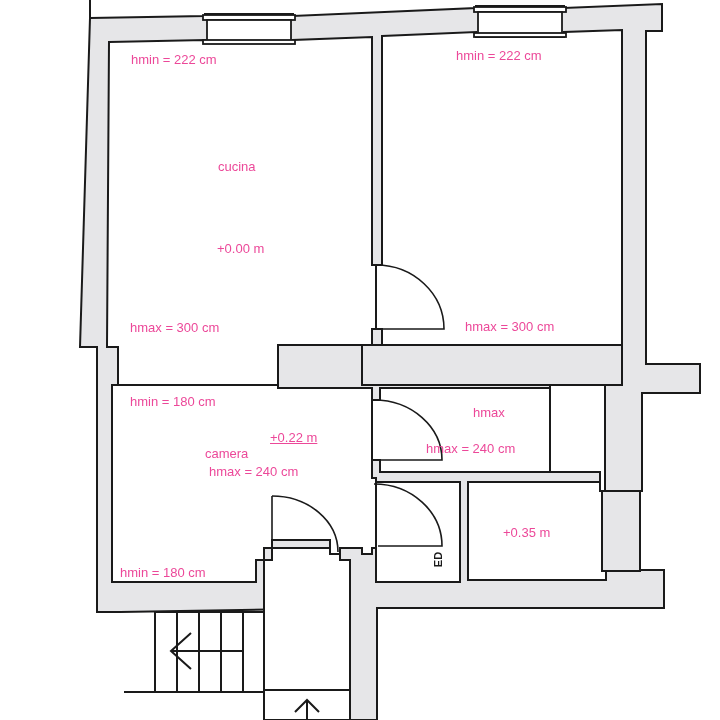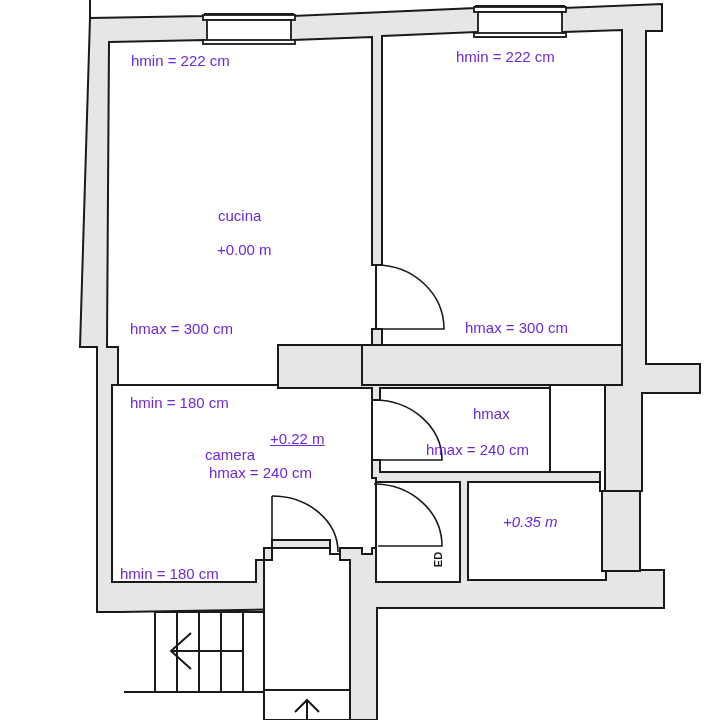--- a/index.html
+++ b/index.html
@@ -3,21 +3,21 @@
   <meta charset="utf-8">
   <style>
     html, body { margin: 0; padding: 0; background: #ffffff; }
     body { width: 720px; height: 720px; overflow: hidden; position: relative; }
     #plan { position: absolute; left: 0; top: 0; width: 720px; height: 720px; }
     .wall { fill: #e6e6e8; stroke: #1a1a1a; stroke-width: 2; stroke-linejoin: miter; }
     .room { fill: #ffffff; stroke: #1a1a1a; stroke-width: 2; }
     .line { fill: none; stroke: #1a1a1a; stroke-width: 2; }
     .thin { fill: none; stroke: #1a1a1a; stroke-width: 1.6; }
     .win { fill: #ffffff; stroke: #1a1a1a; stroke-width: 1.8; }
-    .lbl { position: absolute; font-family: "Liberation Sans", sans-serif; font-size: 15px; color: #6d28d9; white-space: nowrap; line-height: 1; }
+    .lbl { position: absolute; font-family: "Liberation Sans", sans-serif; font-size: 13px; color: #ec4899; white-space: nowrap; line-height: 1; }
     .lbl-small { position: absolute; font-family: "Liberation Sans", sans-serif; font-size: 11px; font-weight: bold; color: #1a1a1a; white-space: nowrap; line-height: 1; transform: rotate(-90deg); transform-origin: center; }
   </style>
 </head>
 <body>
 
 <svg id="plan" viewBox="0 0 720 720" xmlns="http://www.w3.org/2000/svg">
 
   <line class="line" x1="90" y1="0" x2="90" y2="18"></line>
 
   <path class="wall" d="M90,18 L205,16 L205,14 L293,14 L293,16 L476,8 L476,6 L564,6 L564,8 L662,4 L662,31 L646,31 L646,364 L700,364 L700,393 L642,393 L642,491 L640,491 L640,570 L664,570 L664,608 L377,608 L377,720 L350,720 L350,608 L120,612 L97,612 L97,347 L80,347 Z"></path>
@@ -83,25 +83,25 @@
     <polyline class="line" points="191,633 171,651 191,669"></polyline>
   </g>
   <g>
     <line class="line" x1="307" y1="700" x2="307" y2="720"></line>
     <polyline class="line" points="295,712 307,700 319,712"></polyline>
   </g>
 </svg>
 
 <div class="lbl" style="left:131px;top:53px;">hmin = 222 cm</div>
 <div class="lbl" style="left:456px;top:49px;">hmin = 222 cm</div>
-<div class="lbl" style="left:218px;top:160px;margin-top:48px;">cucina</div>
+<div class="lbl" style="left:218px;top:160px;">cucina</div>
 <div class="lbl" style="left:217px;top:242px;">+0.00 m</div>
 <div class="lbl" style="left:130px;top:321px;">hmax = 300 cm</div>
 <div class="lbl" style="left:465px;top:320px;">hmax = 300 cm</div>
 <div class="lbl" style="left:130px;top:395px;">hmin = 180 cm</div>
 <div class="lbl" style="left:270px;top:431px;text-decoration:underline;">+0.22 m</div>
 <div class="lbl" style="left:177px;top:447px;margin-left:28px;">camera</div>
 <div class="lbl" style="left:209px;top:465px;">hmax = 240 cm</div>
 <div class="lbl" style="left:120px;top:566px;">hmin = 180 cm</div>
 <div class="lbl" style="left:473px;top:406px;">hmax</div>
 <div class="lbl" style="left:426px;top:442px;">hmax = 240 cm</div>
-<div class="lbl" style="left:503px;top:514px;font-style:italic;">+0.35 m</div>
+<div class="lbl" style="left:503px;top:526px;">+0.35 m</div>
 <div class="lbl-small" style="left:431px;top:554px;">ED</div>
 
 </body></html>

